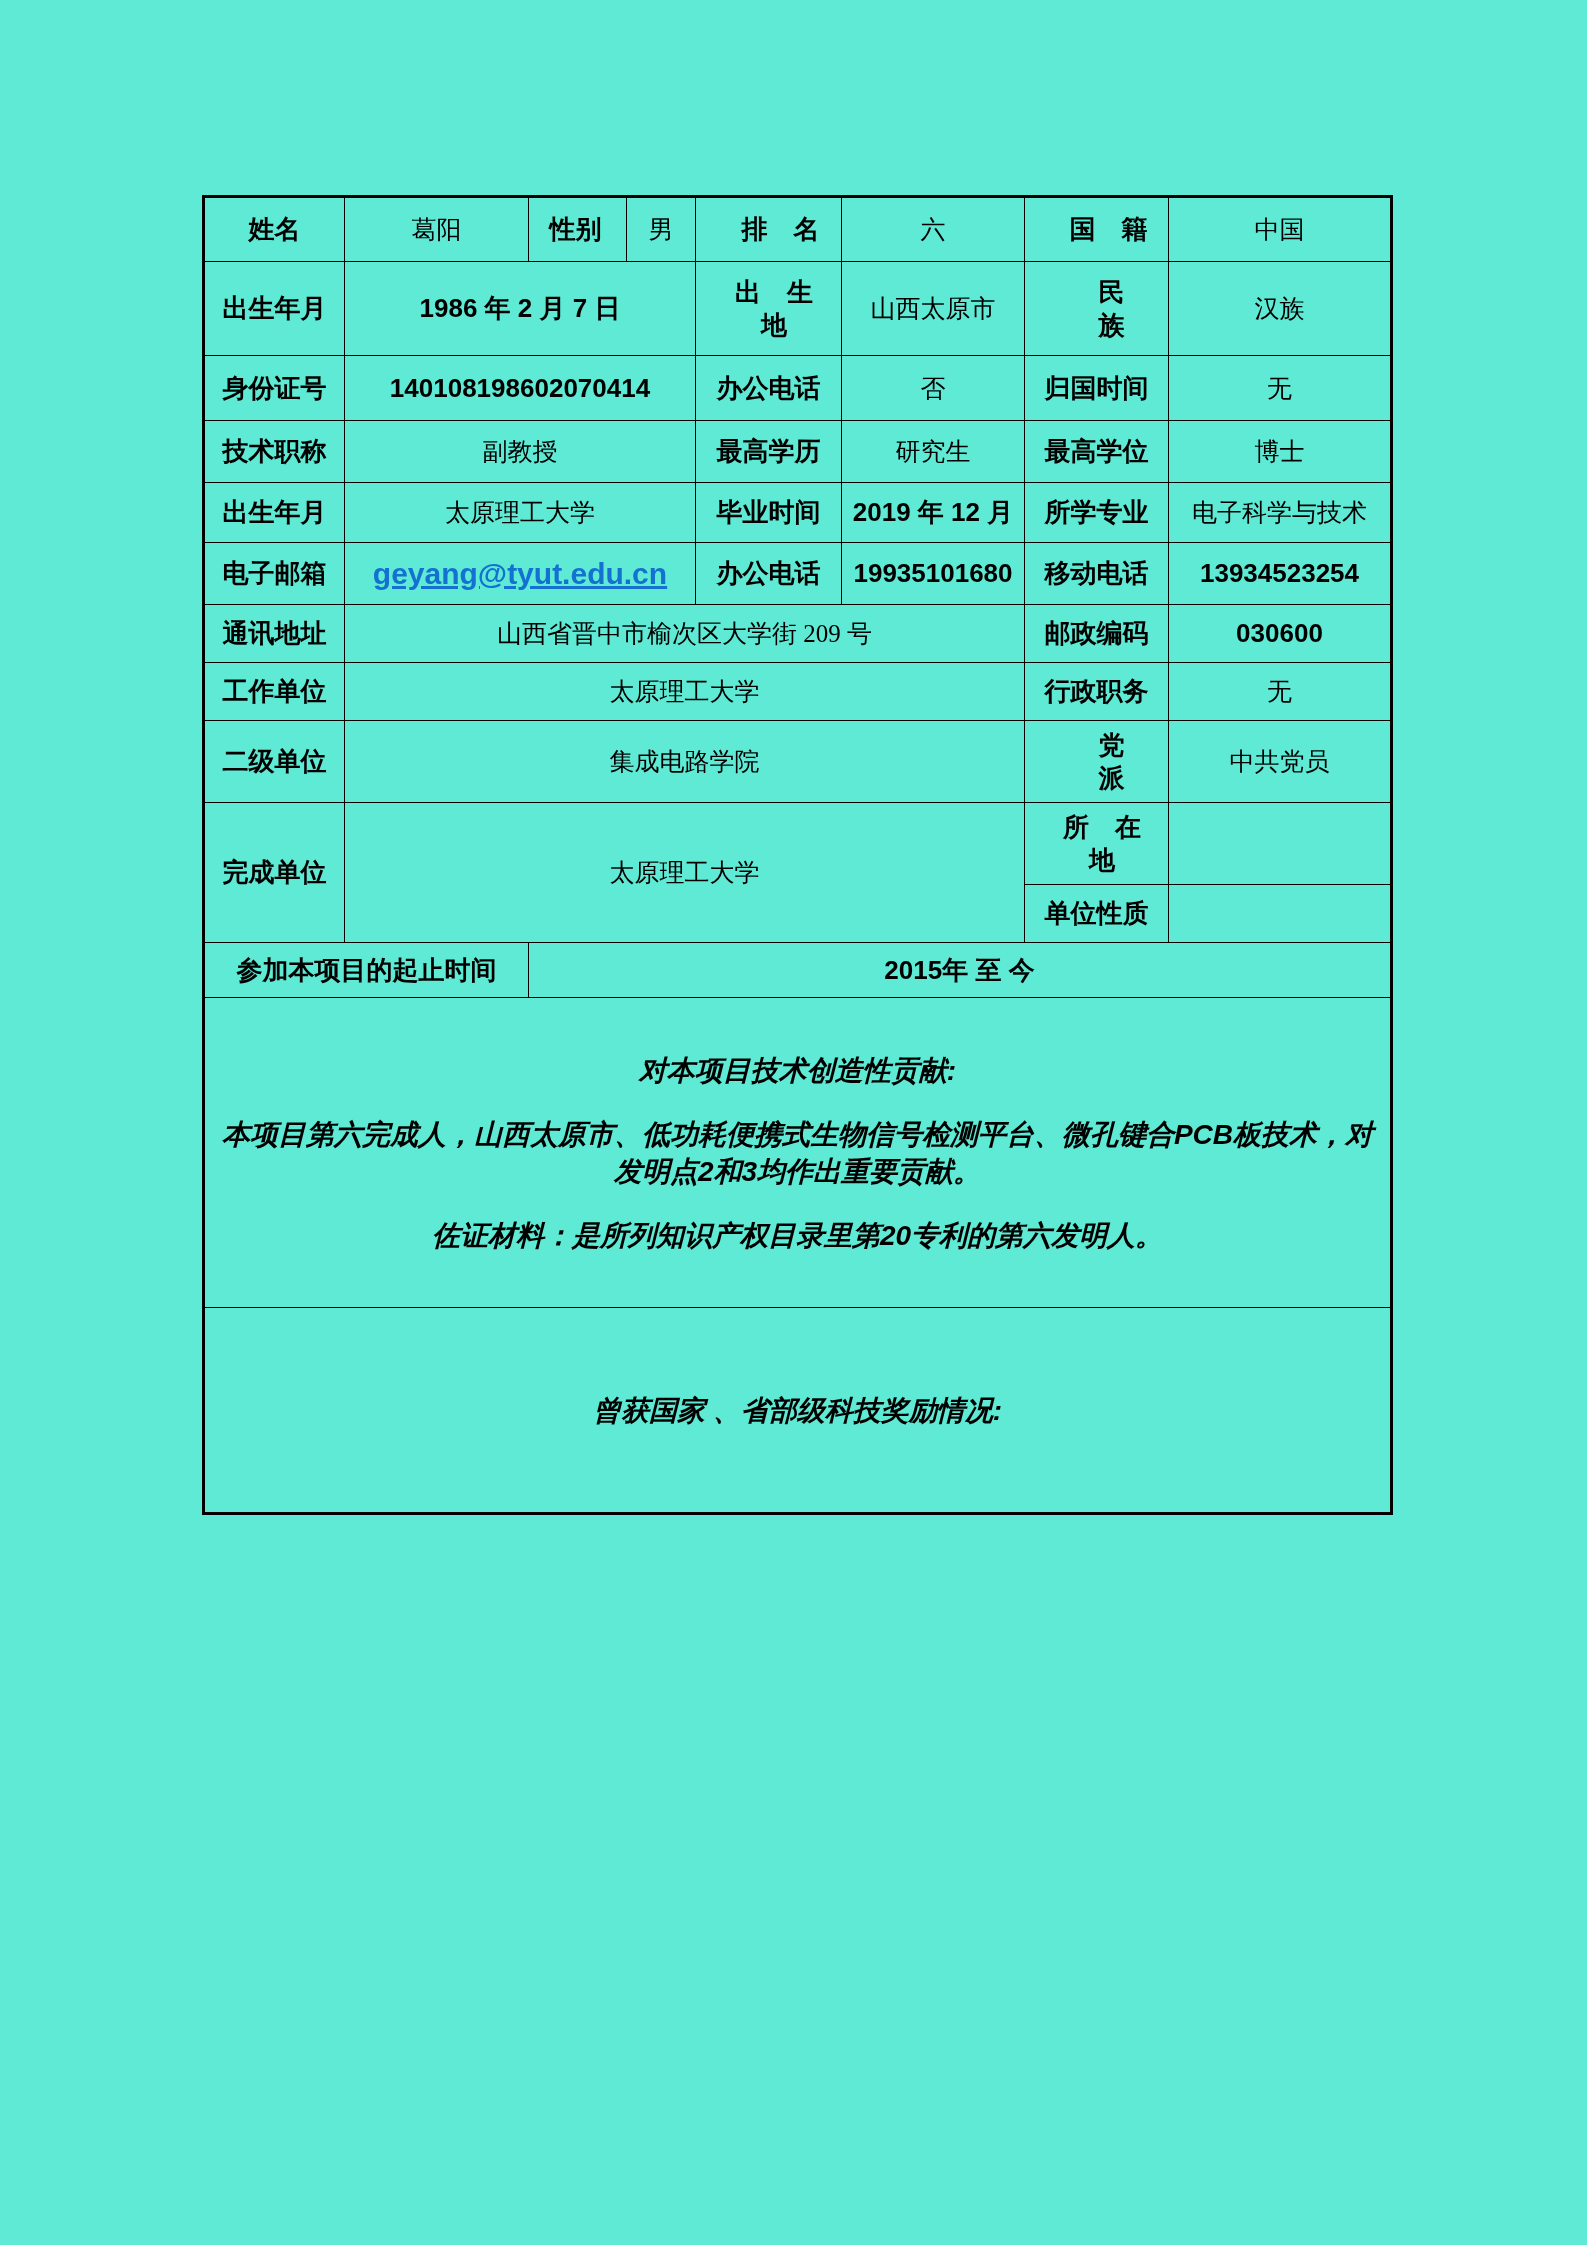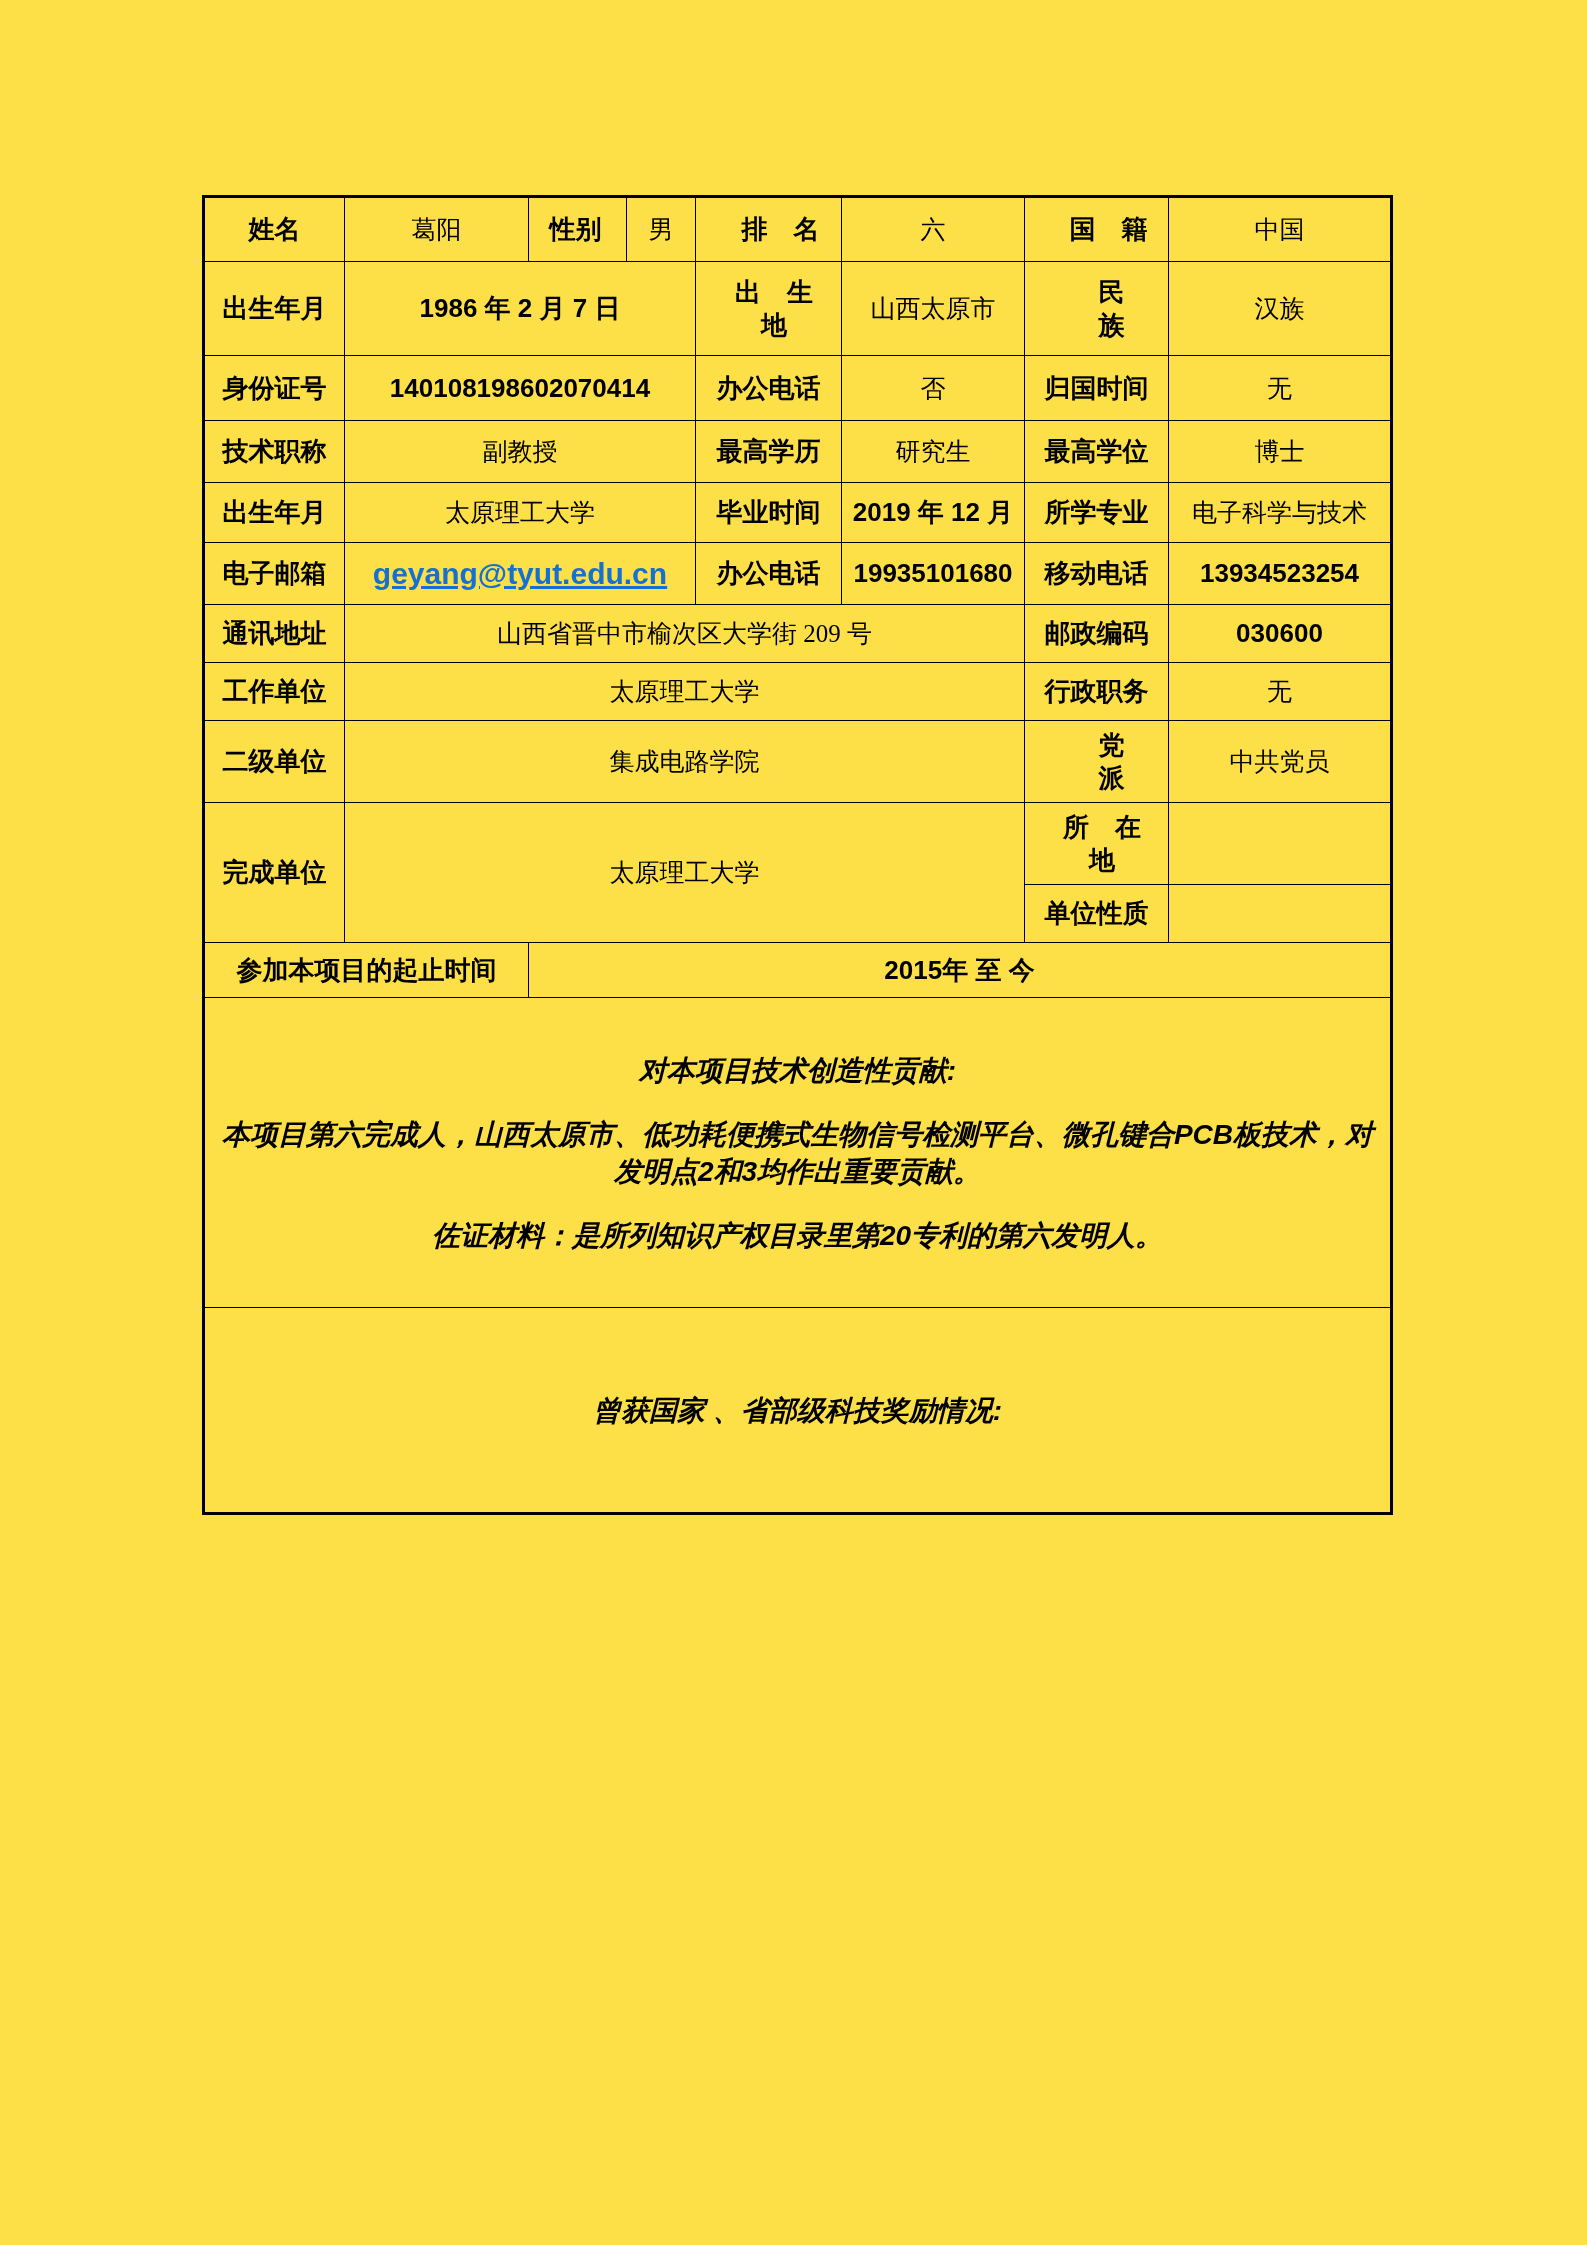--- a/index.html
+++ b/index.html
@@ -73,21 +73,21 @@
     line-height: 37px;
     font-style: italic;
   }
   td.freetext .block { margin: 0 0 27px 0; }
   td.freetext .block:last-child { margin-bottom: 0; }
   td.awards-cell { padding-top: 22px; }
 </style>
 </head>
 <body>
 
-<div class="page" style="background: #fde047;">
+<div class="page" style="background: #5eead4;">
   <table class="form">
     <colgroup>
       <col style="width:141px">
       <col style="width:184px">
       <col style="width:98px">
       <col style="width:69px">
       <col style="width:146px">
       <col style="width:183px">
       <col style="width:144px">
       <col style="width:223px">

